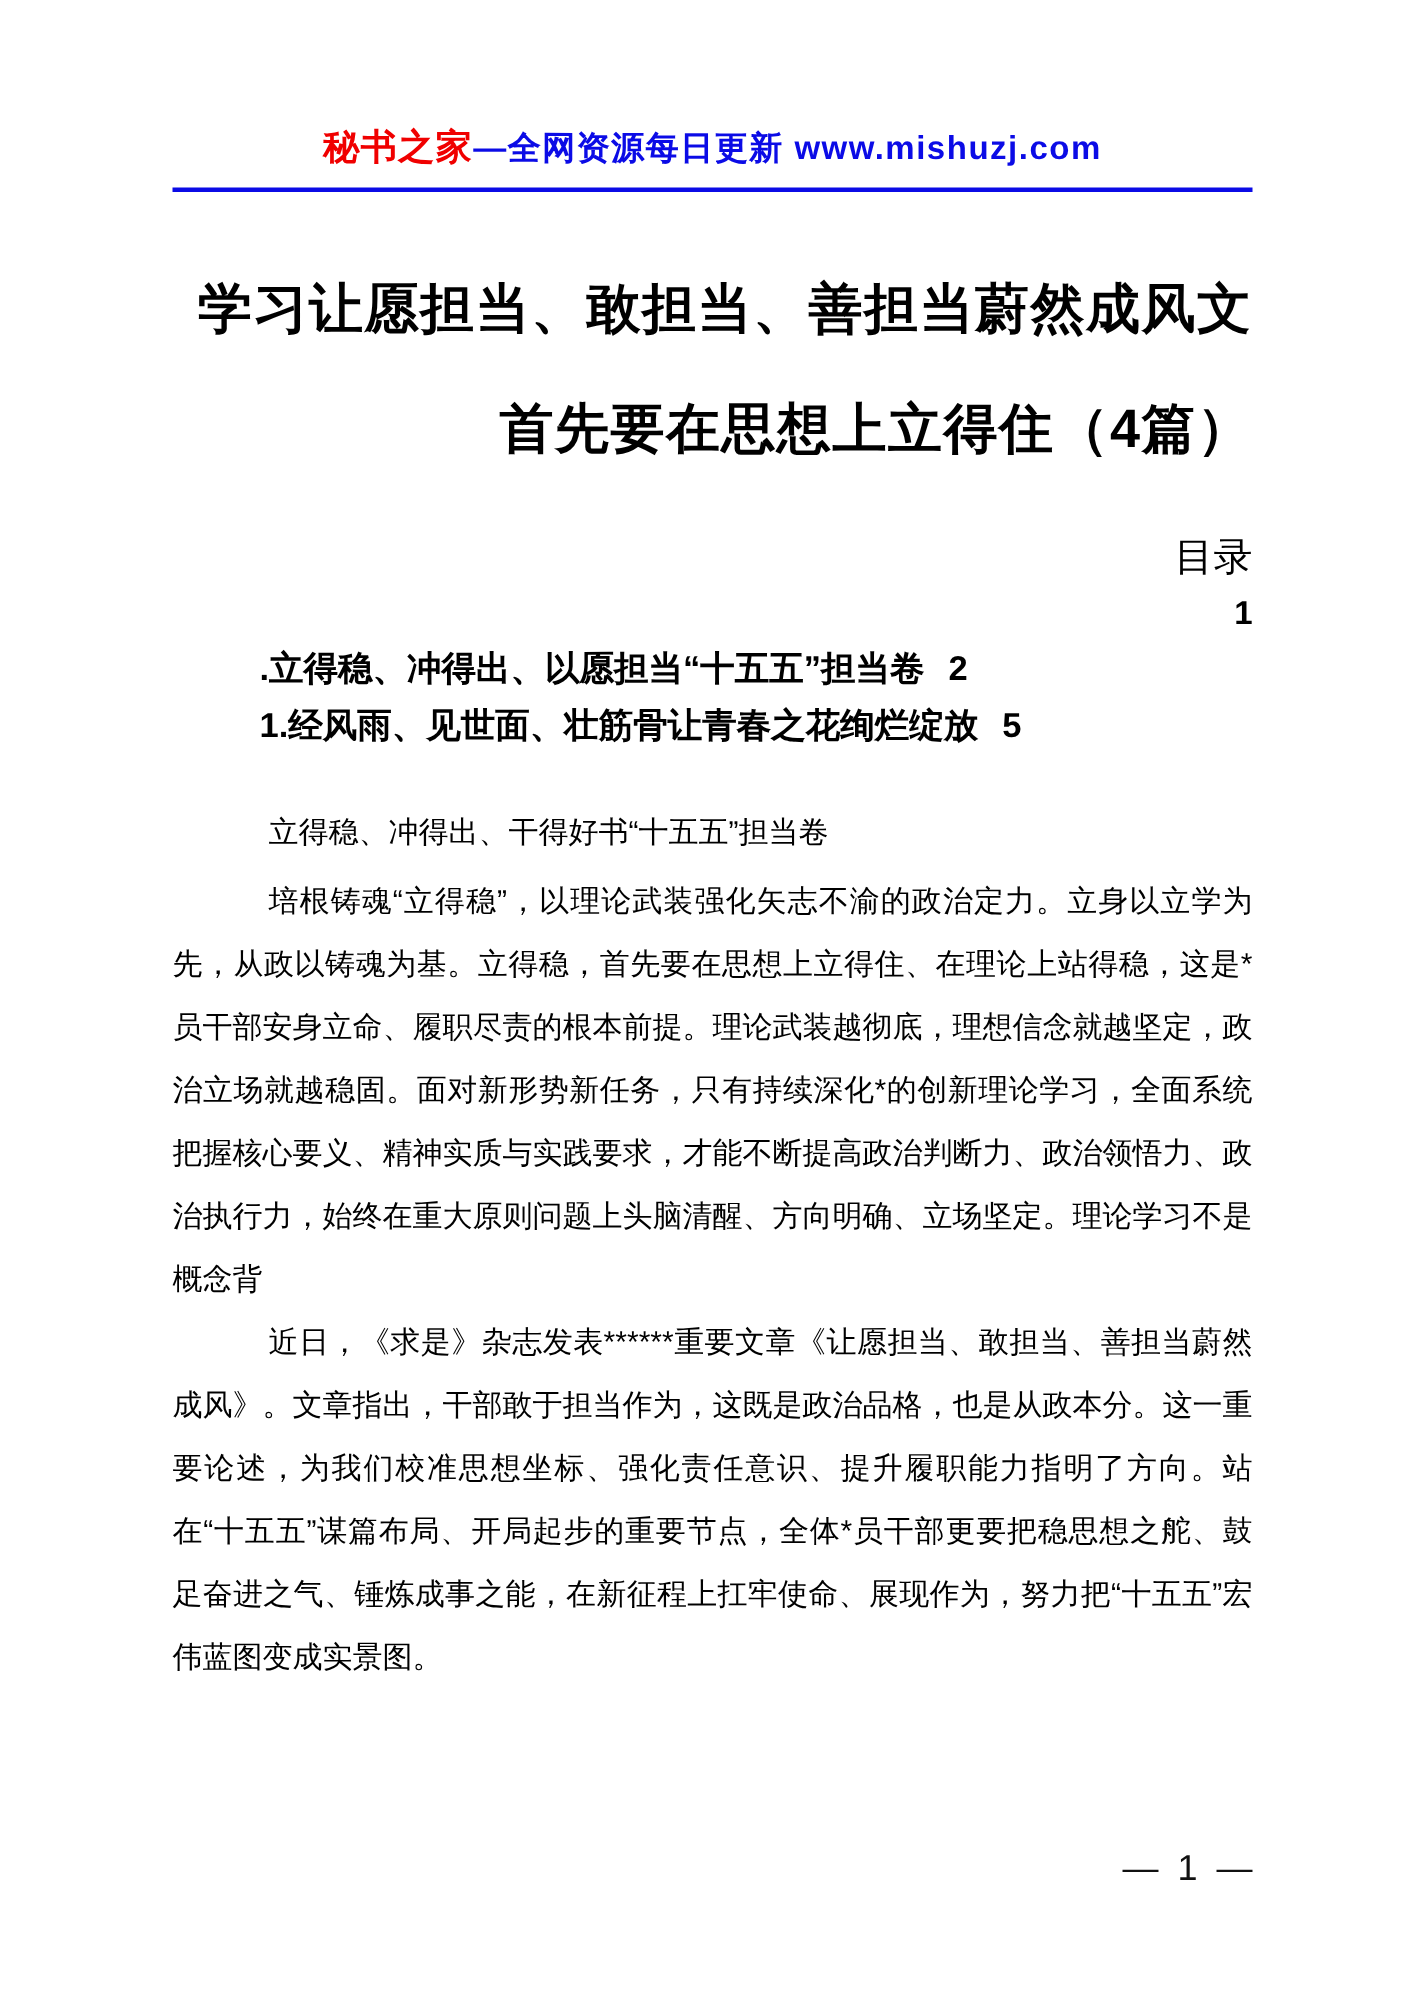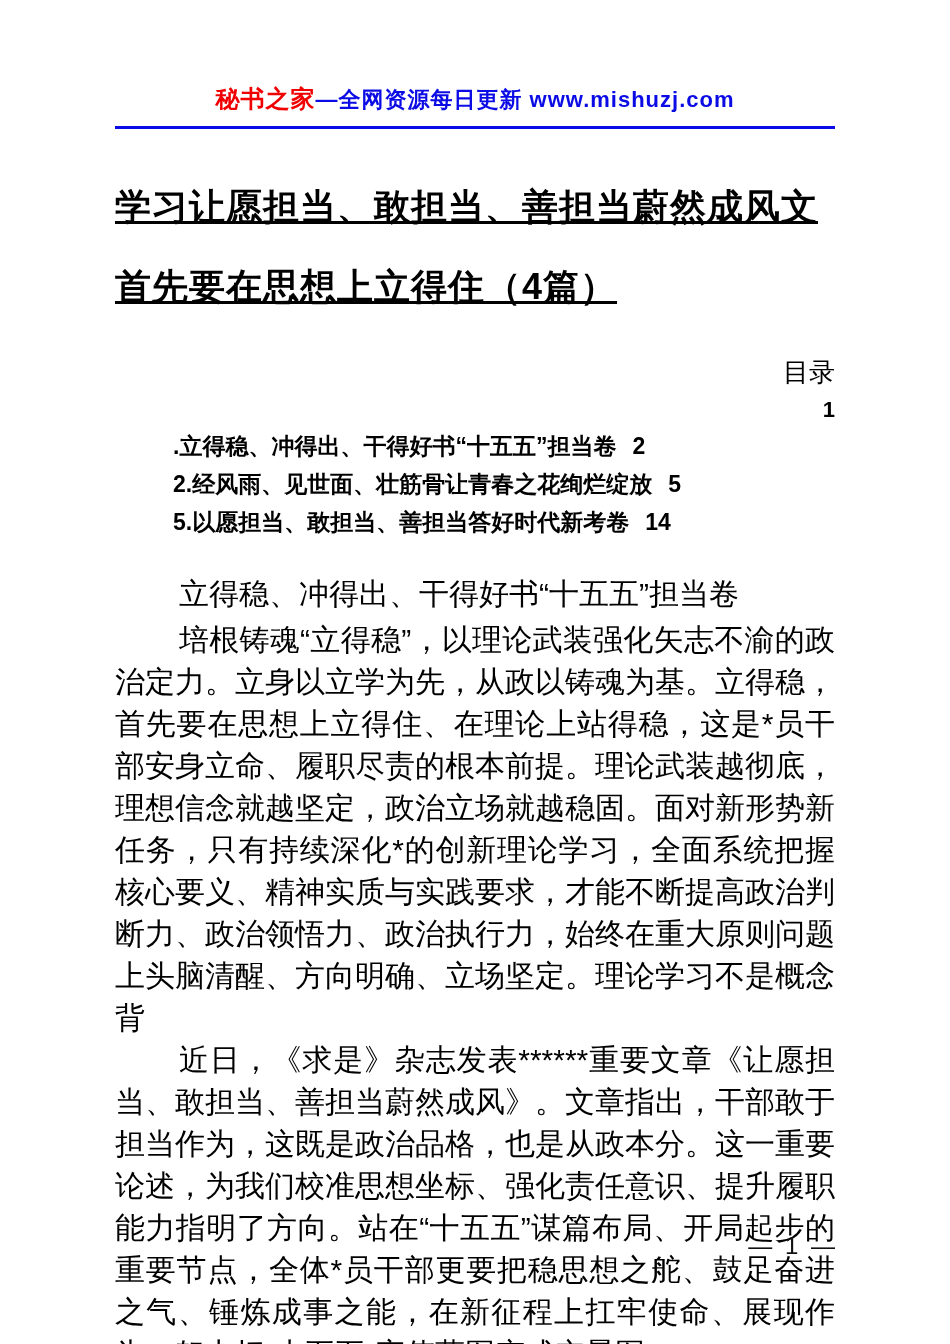--- a/index.html
+++ b/index.html
@@ -29,26 +29,25 @@
   .hd-url  { color: var(--accent-blue, #0b0be6); }
   .header-rule {
     height: 3px;
     background: var(--accent-blue, #0b0be6);
     margin-top: 11px;
     border: none;
   }
   
   .doc-title {
     margin-top: 38px;
-    text-align: left;
+    text-align: right;
     font-weight: 700;
     font-size: 36px;
     line-height: 80px;
     letter-spacing: 1px;
-    text-decoration: underline;
   }
   
   .toc { margin-top: 24px; text-align: right; }
   .toc-heading {
     padding-left: 64px;
     font-size: 26px;
     font-weight: 400;
     line-height: 42px;
   }
   .toc-stray {
@@ -62,21 +61,21 @@
     font-size: 23px;
     font-weight: 700;
     line-height: 38px;
     display: flex;
     align-items: baseline;
   }
   .toc-page { margin-left: 16px; }
   
   .content {
     margin-top: 30px;
-    font-size: 30px;
+    font-size: 20px;
     line-height: 42px;
   }
   .section-title {
     text-indent: 64px;
     line-height: 46px;
     margin-bottom: 2px;
   }
   .para {
     text-indent: 64px;
     text-align: justify;
@@ -105,30 +104,26 @@
   <div class="doc-title">
     <div>学习让愿担当、敢担当、善担当蔚然成风文</div>
     <div>首先要在思想上立得住（4篇）</div>
   </div>
 
   <div class="toc">
     <div class="toc-heading">目录</div>
     <div class="toc-stray">1</div>
 
     <div class="toc-item">
-      <span>.立得稳、冲得出、干得好书“十五五”担当卷</span>
+      <span>.立得稳、冲得出、以愿担当“十五五”担当卷</span>
       <span class="toc-page">2</span>
     </div>
     <div class="toc-item">
-      <span>2.经风雨、见世面、壮筋骨让青春之花绚烂绽放</span>
+      <span>1.经风雨、见世面、壮筋骨让青春之花绚烂绽放</span>
       <span class="toc-page">5</span>
-    </div>
-    <div class="toc-item">
-      <span>5.以愿担当、敢担当、善担当答好时代新考卷</span>
-      <span class="toc-page">14</span>
     </div>
   </div>
 
   <div class="content">
     <div class="section-title">立得稳、冲得出、干得好书“十五五”担当卷</div>
     <p class="para">培根铸魂“立得稳”，以理论武装强化矢志不渝的政治定力。立身以立学为先，从政以铸魂为基。立得稳，首先要在思想上立得住、在理论上站得稳，这是*员干部安身立命、履职尽责的根本前提。理论武装越彻底，理想信念就越坚定，政治立场就越稳固。面对新形势新任务，只有持续深化*的创新理论学习，全面系统把握核心要义、精神实质与实践要求，才能不断提高政治判断力、政治领悟力、政治执行力，始终在重大原则问题上头脑清醒、方向明确、立场坚定。理论学习不是概念背</p>
     <p class="para">近日，《求是》杂志发表******重要文章《让愿担当、敢担当、善担当蔚然成风》。文章指出，干部敢于担当作为，这既是政治品格，也是从政本分。这一重要论述，为我们校准思想坐标、强化责任意识、提升履职能力指明了方向。站在“十五五”谋篇布局、开局起步的重要节点，全体*员干部更要把稳思想之舵、鼓足奋进之气、锤炼成事之能，在新征程上扛牢使命、展现作为，努力把“十五五”宏伟蓝图变成实景图。</p>
   </div>
 
   <div class="page-footer">— 1 —</div>

